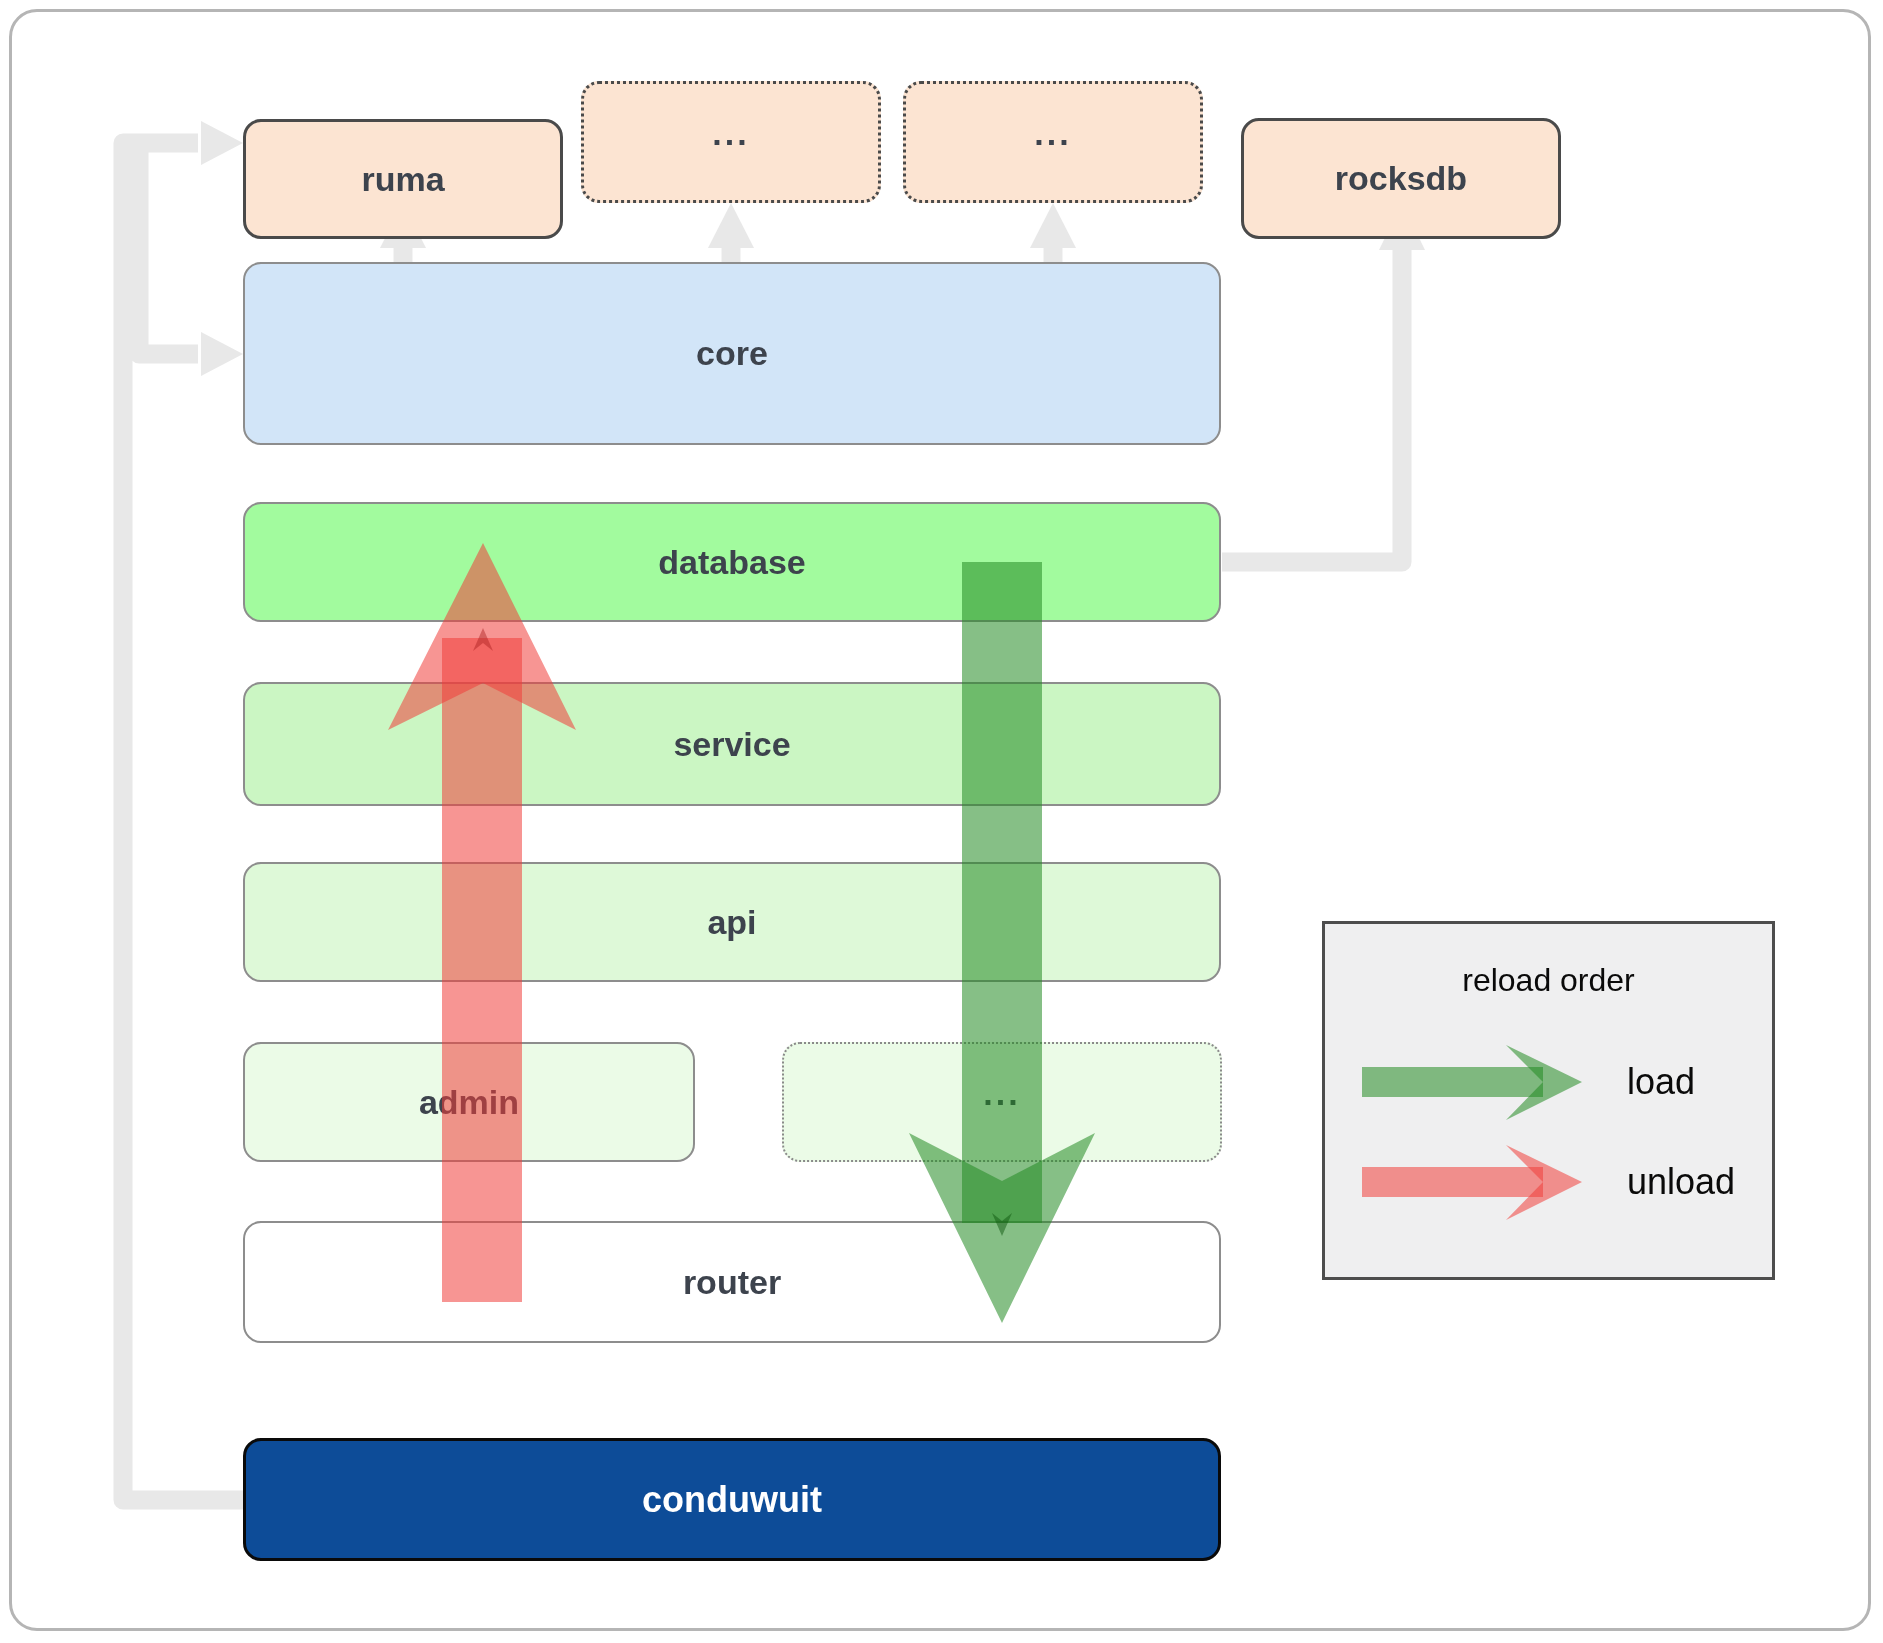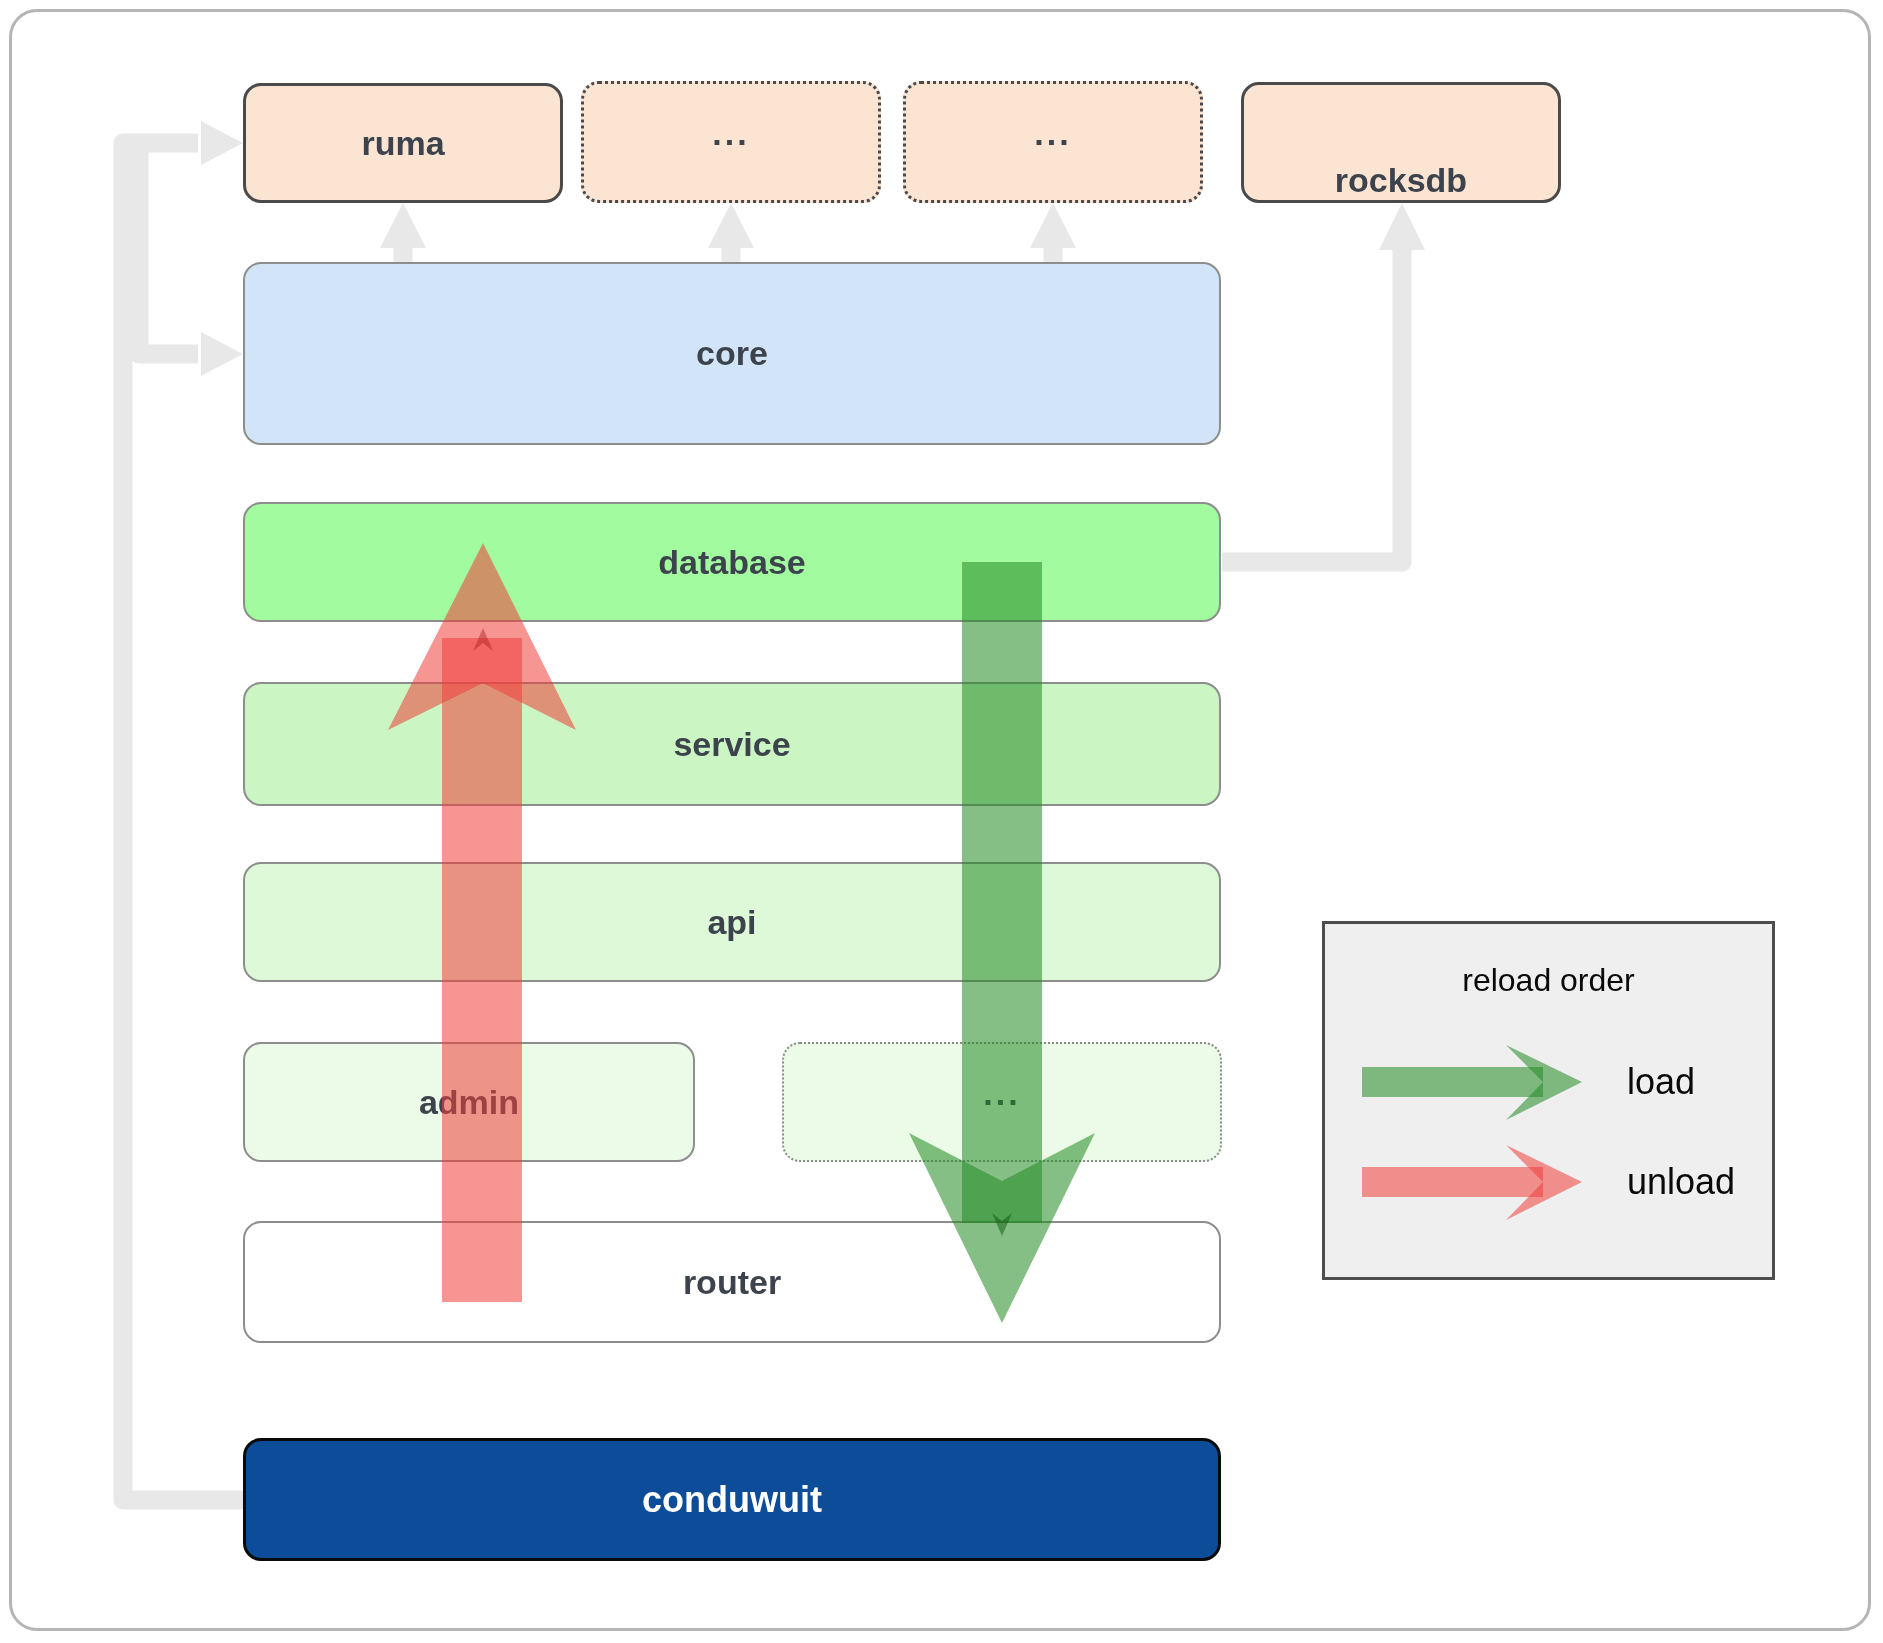--- a/index.html
+++ b/index.html
@@ -5,28 +5,28 @@
   html,body{margin:0;padding:0;background:#ffffff;}
   body{font-family:"Liberation Sans", sans-serif;}
   #canvas{position:relative;width:1883px;height:1643px;background:#ffffff;overflow:hidden;}
   #frame{position:absolute;left:9px;top:9px;width:1862px;height:1622px;border:3px solid #b5b5b5;border-radius:28px;box-sizing:border-box;}
   svg.layer{position:absolute;left:0;top:0;width:1883px;height:1643px;}
   #connector-layer{z-index:1;}
   #arrow-layer{z-index:3;}
   .box{position:absolute;display:flex;align-items:center;justify-content:center;
        box-sizing:border-box;border-radius:18px;z-index:2;
        font-size:34px;font-weight:600;color:#3d434d;}
-  .b-solid-dark{border:3px solid #4a4a4a;}
+  .b-solid-dark{border:3px solid #4a4a4a;margin-top:36px;}
   .b-solid-gray{border:2px solid #8d8d8d;}
   .b-dot-dark{border:3px dotted #4a4a4a;}
   .b-dot-gray{border:2px dotted #8a8a8a;}
   #box-ruma      {left:243px;top:83px;width:320px;height:120px;background:#fce4d2;}
   #box-etop1     {left:581px;top:81px;width:300px;height:122px;background:#fce4d2;}
   #box-etop2     {left:903px;top:81px;width:300px;height:122px;background:#fce4d2;}
-  #box-rocksdb   {left:1241px;top:82px;width:320px;height:121px;background:#fce4d2;align-items:flex-end;}
+  #box-rocksdb   {left:1241px;top:82px;width:320px;height:121px;background:#fce4d2;}
   #box-core      {left:243px;top:262px;width:978px;height:183px;background:#d2e5f8;}
   #box-database  {left:243px;top:502px;width:978px;height:120px;background:#a2fb9e;}
   #box-service   {left:243px;top:682px;width:978px;height:124px;background:#cbf6c3;}
   #box-api       {left:243px;top:862px;width:978px;height:120px;background:#def9d8;}
   #box-admin     {left:243px;top:1042px;width:452px;height:120px;background:#ebfbe7;}
   #box-eadmin    {left:782px;top:1042px;width:440px;height:120px;background:#ebfbe7;}
   #box-router    {left:243px;top:1221px;width:978px;height:122px;background:#ffffff;}
   #box-conduwuit {left:243px;top:1438px;width:978px;height:123px;background:#0d4c98;
                   border:3px solid #0a0a0a;color:#ffffff;font-weight:700;font-size:36px;}
   .label-dots{font-weight:700;letter-spacing:3px;transform:translateY(-9px);}

